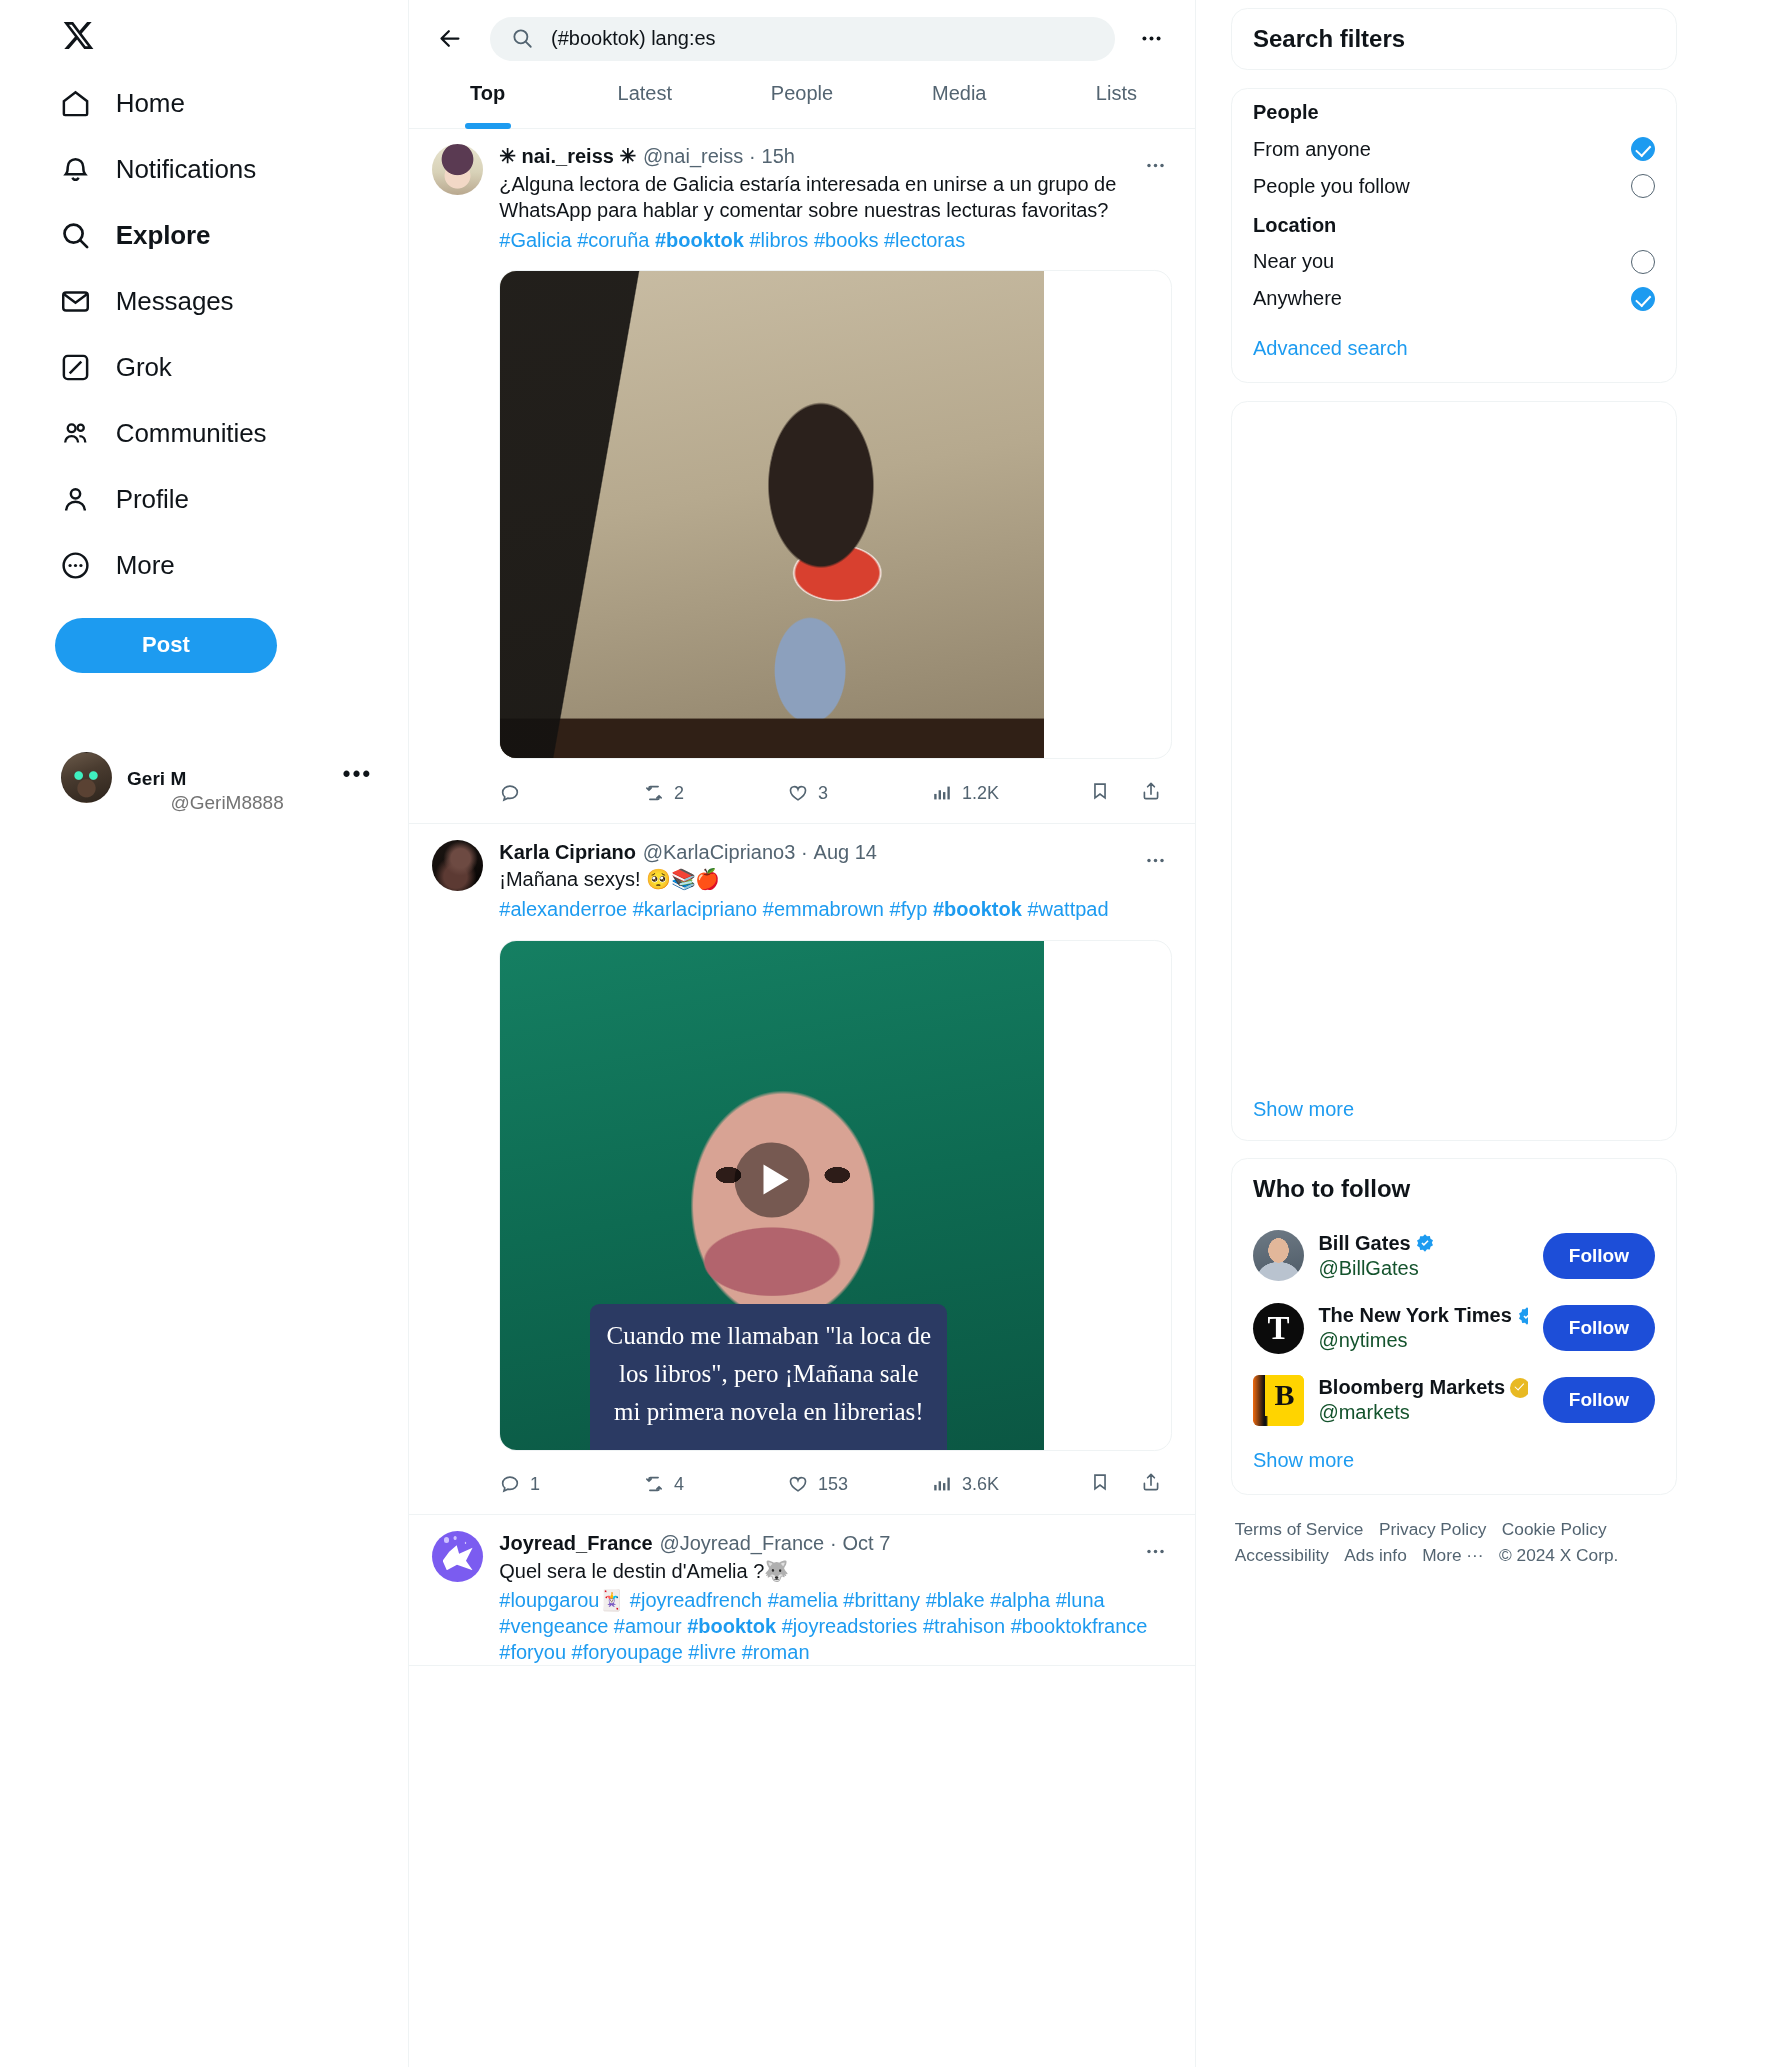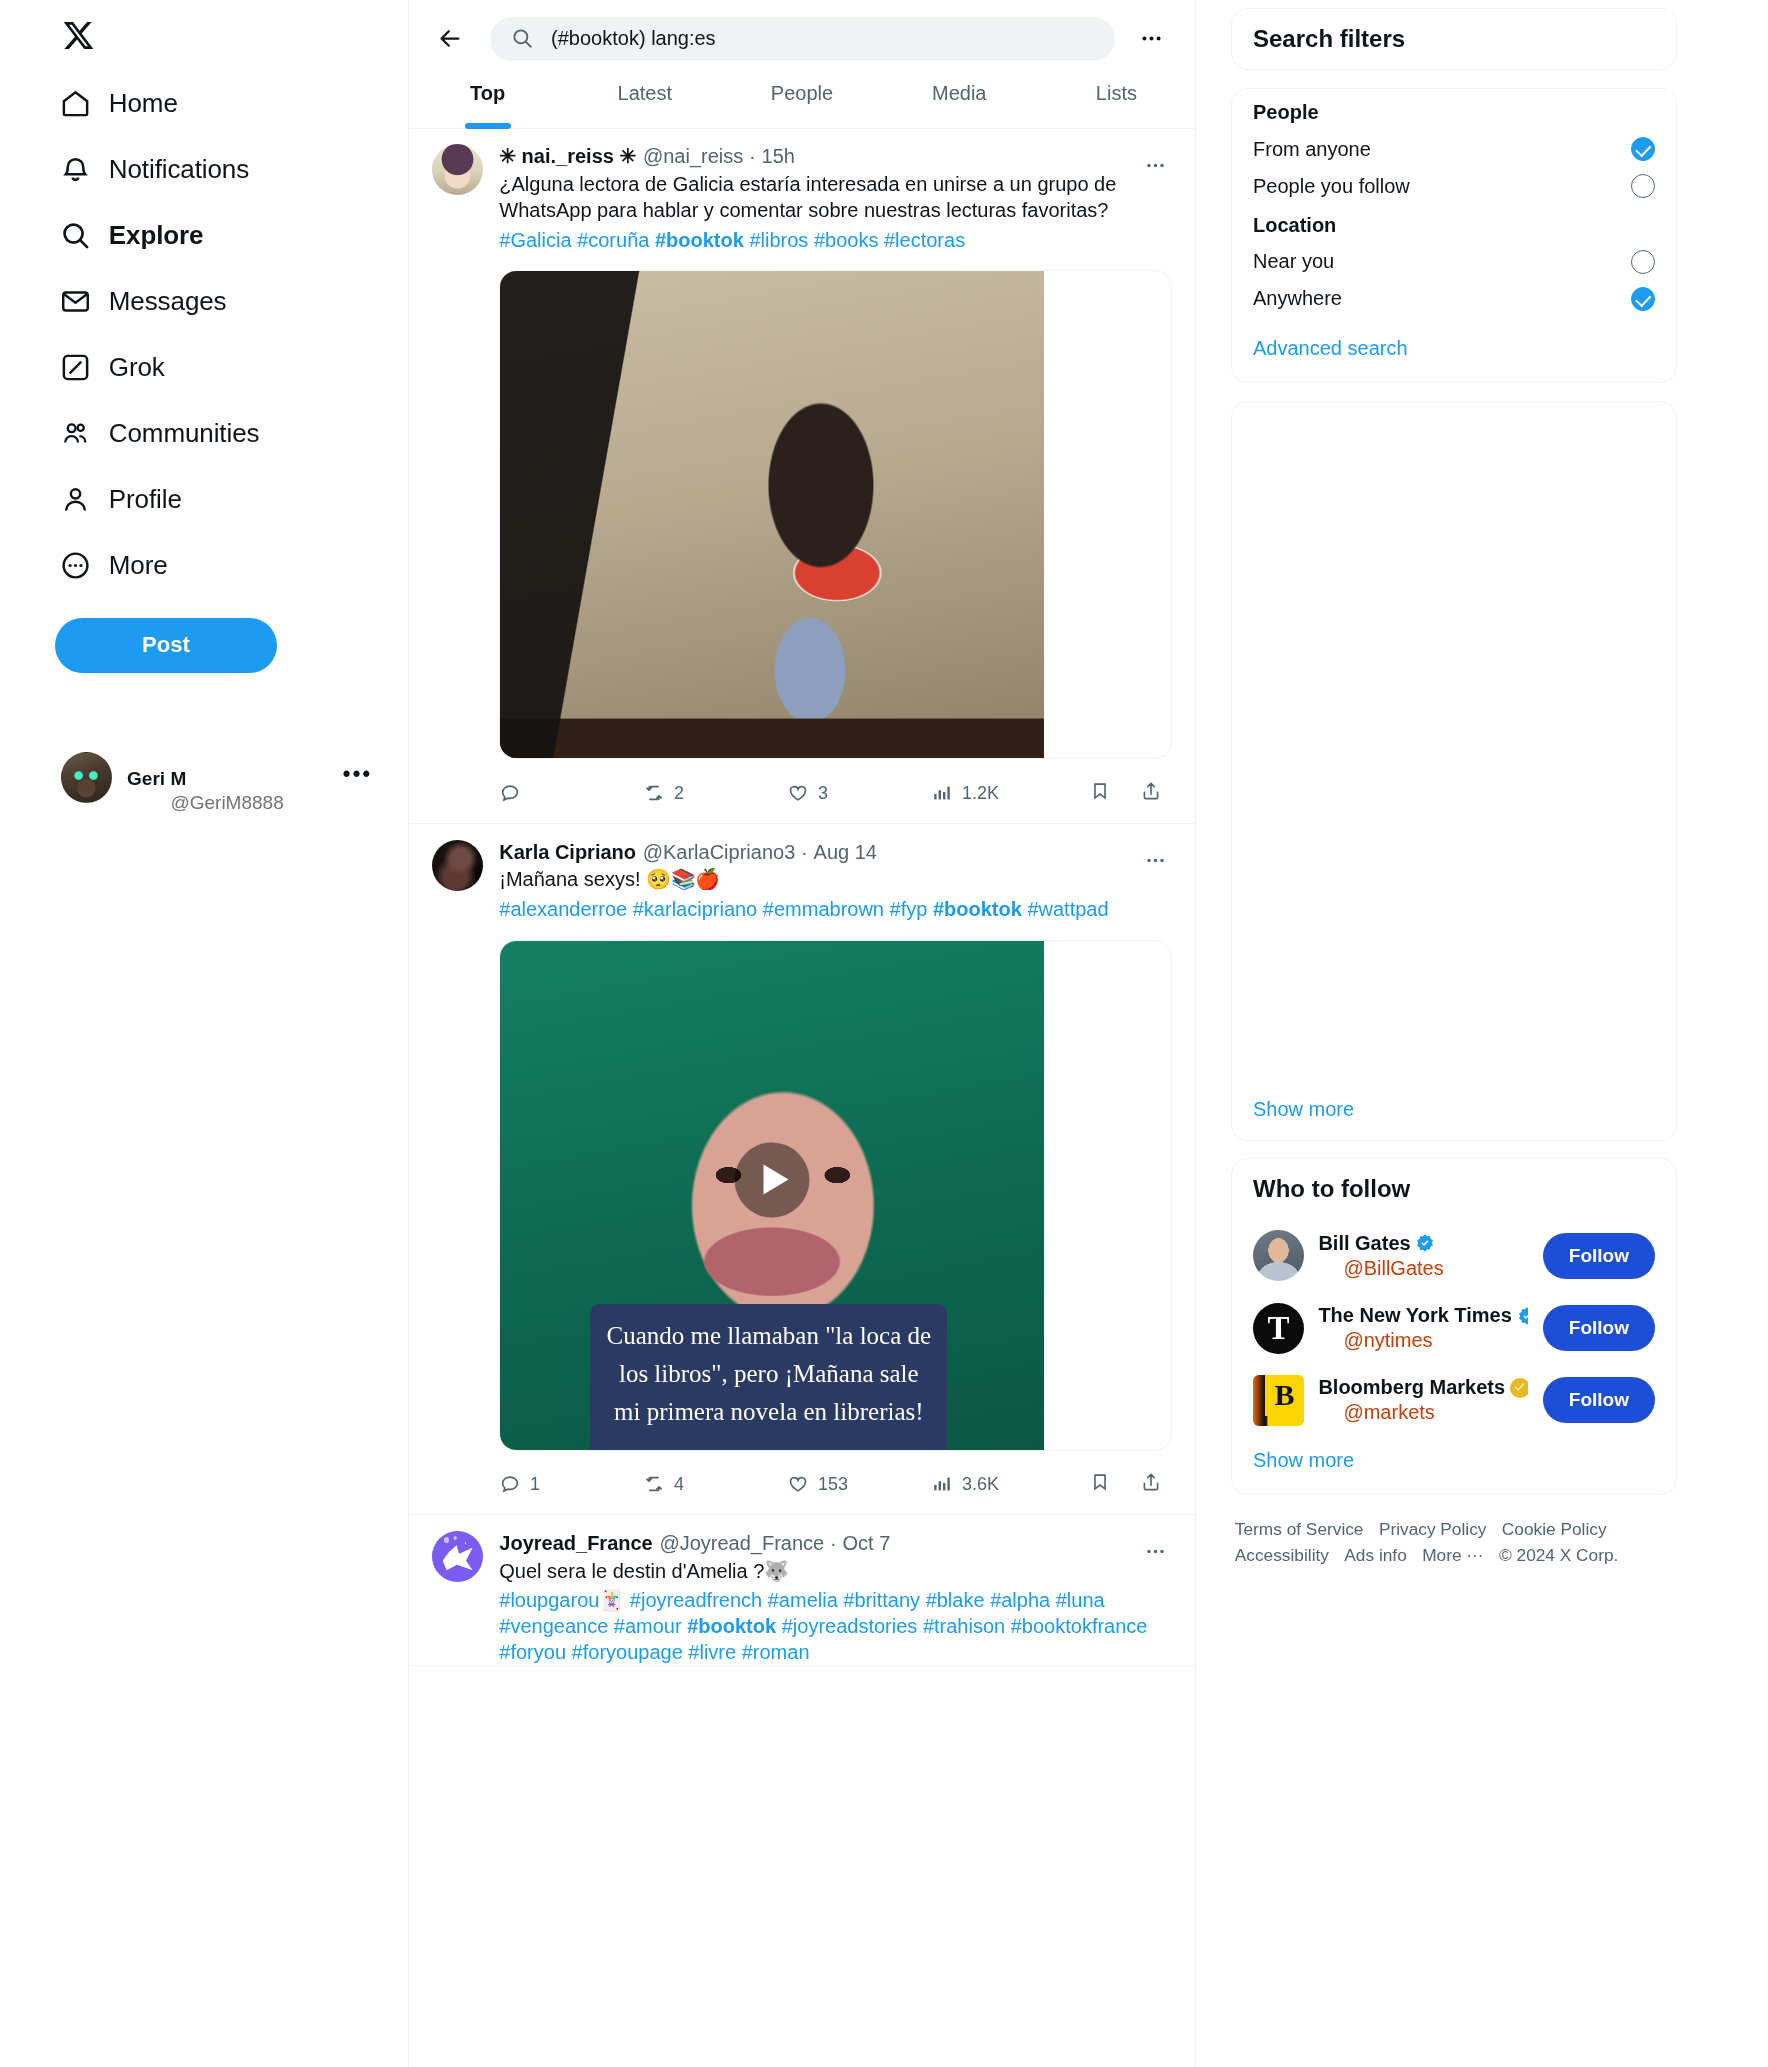--- a/index.html
+++ b/index.html
@@ -29,21 +29,21 @@
   }
   .xlogo {
     width: 44px; height: 44px;
     display: flex; align-items: center; justify-content: center;
     margin-left: 3.8px;
     margin-bottom: 13.4px;
   }
   .nav-item {
     display: flex;
     align-items: center;
-    gap: 15px;
+    gap: 22px;
     height: 66px;
     padding-left: 3.8px;
     cursor: pointer;
   }
   .nav-icon { width: 37px; height: 37px; flex: 0 0 37px; display:flex; align-items:center; justify-content:center; }
   .nav-label {
     font-size: 26px;
     line-height: 31px;
     color: #0f1419;
     letter-spacing: -0.1px;
@@ -451,21 +451,21 @@
     font-weight: bold;
     display: flex; align-items:center; justify-content:center;
     font-family: "Liberation Serif", serif;
   }
   .wtf-meta { flex: 1 1 auto; min-width: 0; }
   .wtf-name {
     font-size: 20px; font-weight: bold; line-height: 25px;
     display: flex; align-items: center; gap: 4.8px;
     white-space: nowrap; overflow: hidden;
   }
-  .wtf-handle { font-size: 20px; color: #c2410c; line-height: 25px; margin-left: 25px; }
+  .wtf-handle { font-size: 20px; color: #14532d; line-height: 25px; }
   .verified {
     width: 20px; height: 20px; flex: 0 0 20px;
     display:flex;
   }
   .badge-gold {
     width: 20px; height:20px; flex:0 0 20px;
     border-radius: 50%;
     background: #e8b923;
     position: relative;
   }

